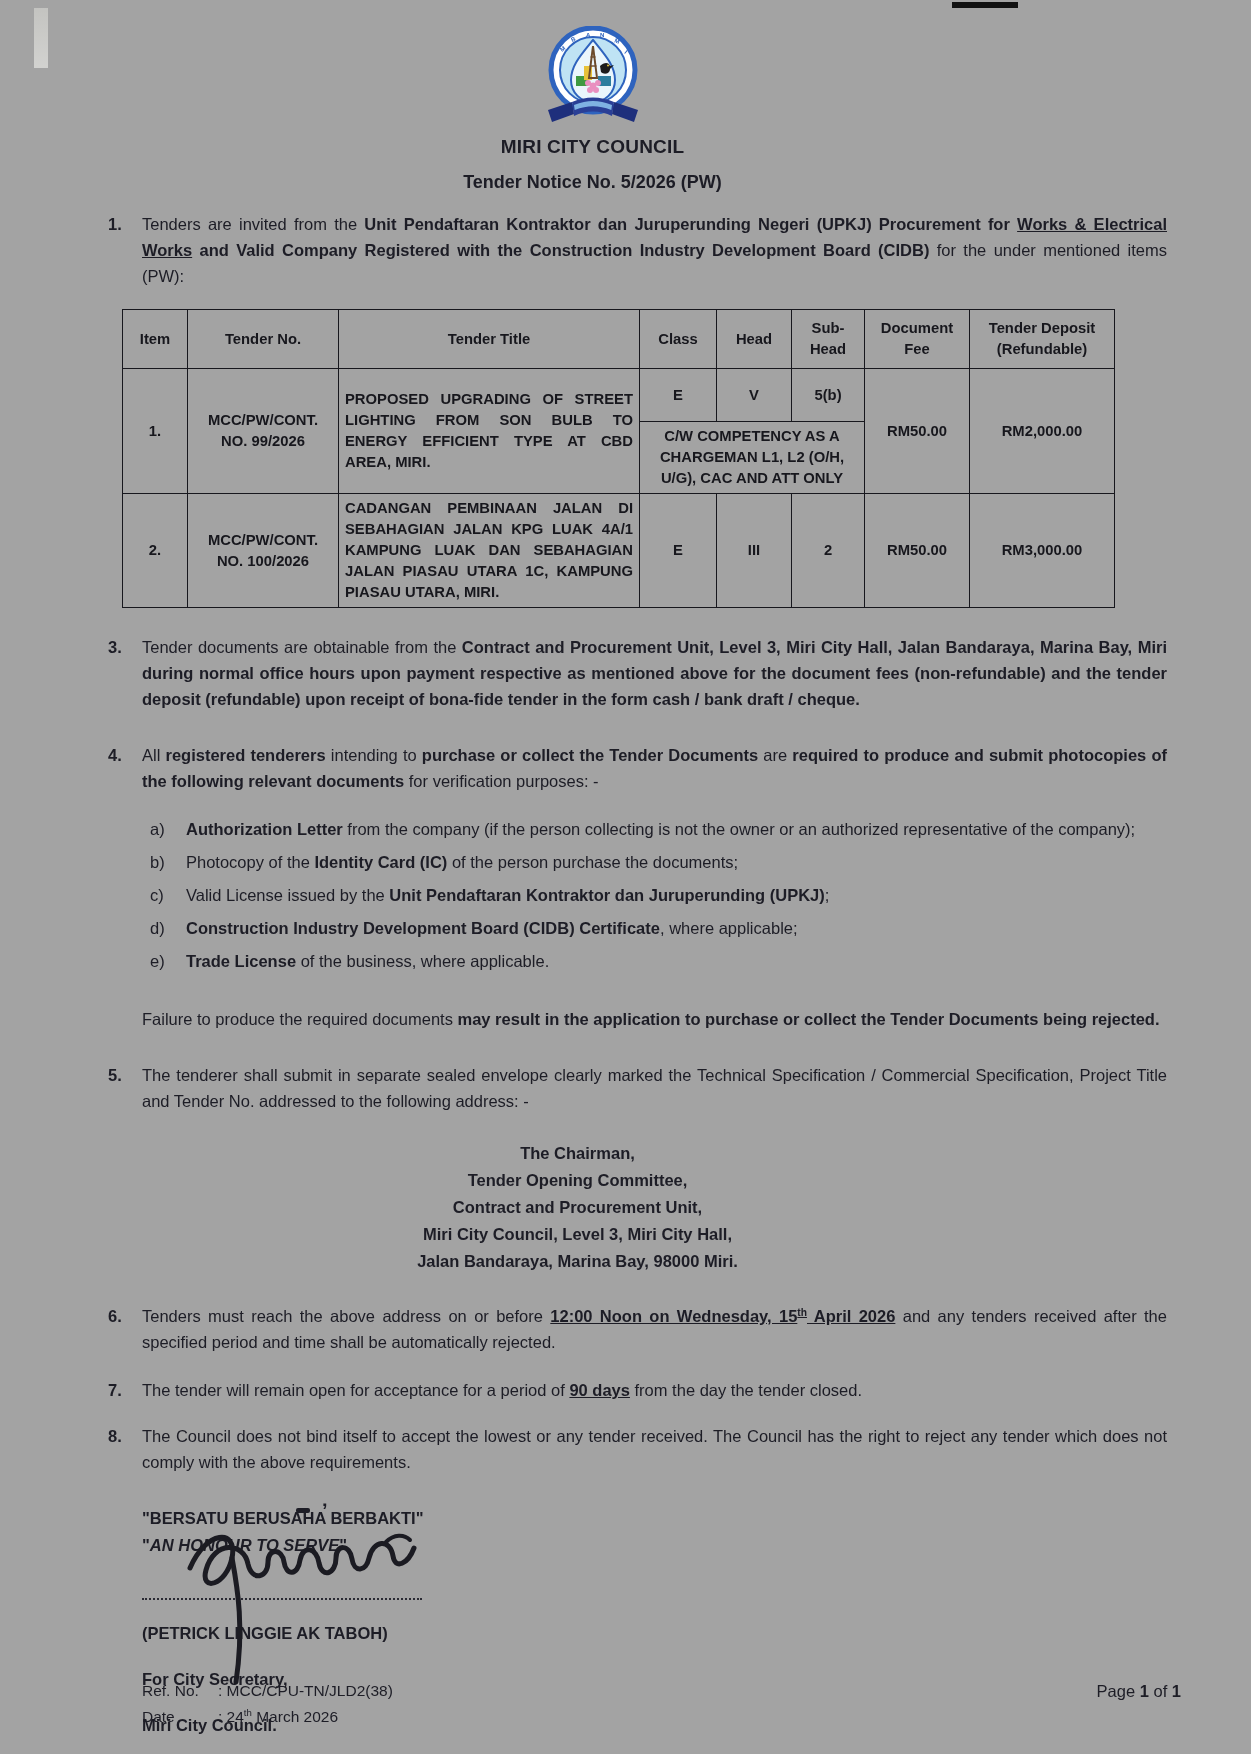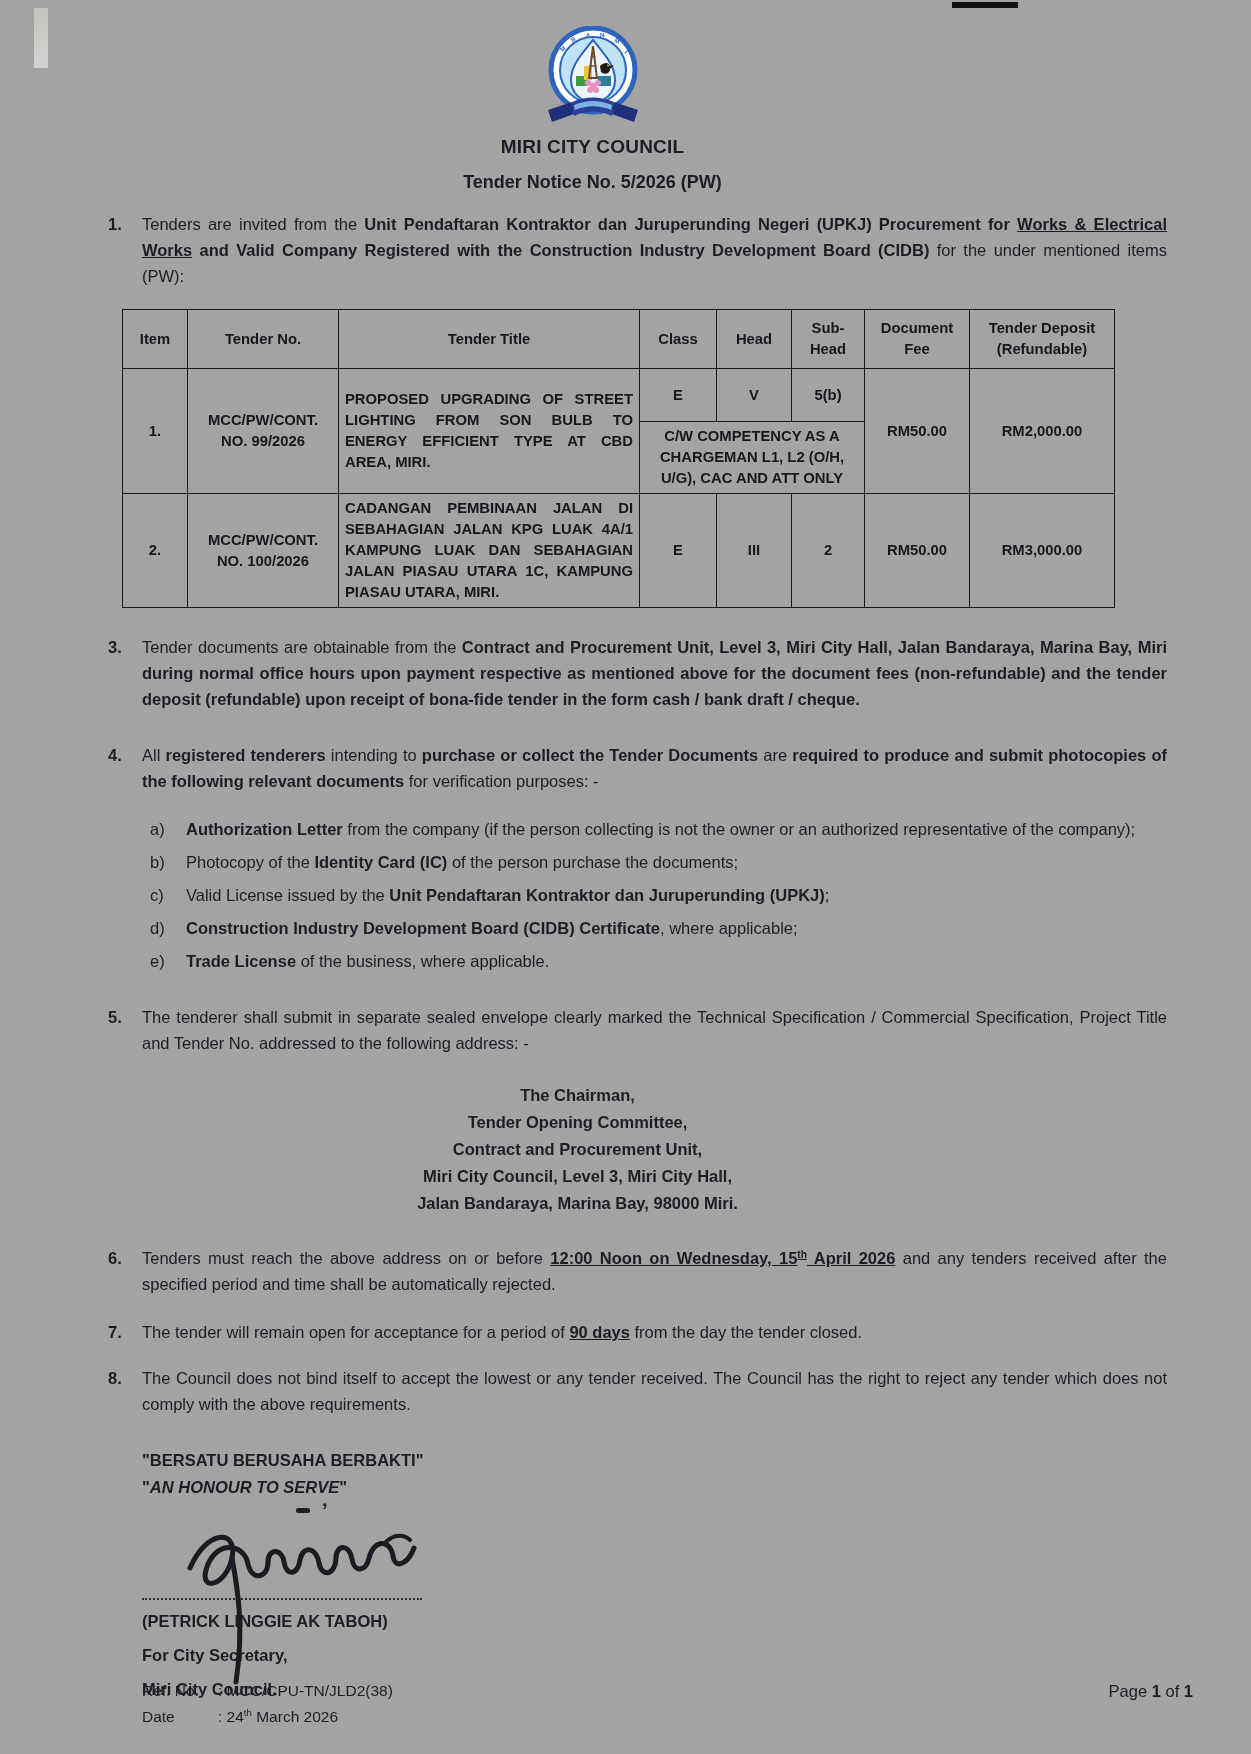--- a/index.html
+++ b/index.html
@@ -66,26 +66,26 @@
   .motto-block{margin-left:34px;margin-top:30px;}
   .motto{font-size:16.5px;font-weight:700;line-height:27px;}
 
   .stray-apostrophe{position:absolute;left:322px;top:1488px;font-size:20px;font-weight:700;}
   .stray-dash{position:absolute;left:296px;top:1508px;width:14px;height:5px;background:#1d1d26;border-radius:2px;}
 
   
   .sig-block{position:absolute;left:142px;top:1520px;width:420px;}
   .sig-scrawl{position:absolute;left:30px;top:-14px;z-index:2;}
   .sig-line{border-bottom:2.4px dotted #2a2a33;width:280px;height:78px;}
-  .sig-name{font-size:16.5px;font-weight:700;line-height:26px;margin-top:8px;}
+  .sig-name{font-size:16.5px;font-weight:700;line-height:26px;margin-top:20px;}
 
   
   .footer{position:absolute;left:142px;top:1678px;font-size:15.5px;line-height:26px;}
   .frow{display:grid;grid-template-columns:76px 1fr;}
-  .page-label{position:absolute;right:58px;top:1682px;font-size:16.5px;}
+  .page-label{position:absolute;right:70px;top:1682px;font-size:16.5px;}
 </style>
 </head>
 <body>
 
 <div class="page">
   <div class="scan-mark-top"></div>
   <div class="scan-smudge"></div>
 
   <div class="content">
 
@@ -207,20 +207,21 @@
       <div class="subitem">
         <div class="letter">d)</div>
         <div class="body"><span class="b">Construction Industry Development Board (CIDB) Certificate</span><span>, where applicable;</span></div>
       </div>
       <div class="subitem">
         <div class="letter">e)</div>
         <div class="body"><span class="b">Trade License</span><span> of the business, where applicable.</span></div>
       </div>
     </div>
 
+    <div class="plain-para"><span>Failure to produce the required documents </span><span class="b">may result in the application to purchase or collect the Tender Documents being rejected.</span></div>
 
     <div class="item" style="margin-top:30px;">
       <div class="num">5.</div>
       <div class="body"><span>The tenderer shall submit in separate sealed envelope clearly marked the Technical Specification / Commercial Specification, Project Title and Tender No. addressed to the following address: -</span></div>
     </div>
 
     <div class="address">
       <div>The Chairman,</div>
       <div>Tender Opening Committee,</div>
       <div>Contract and Procurement Unit,</div>

